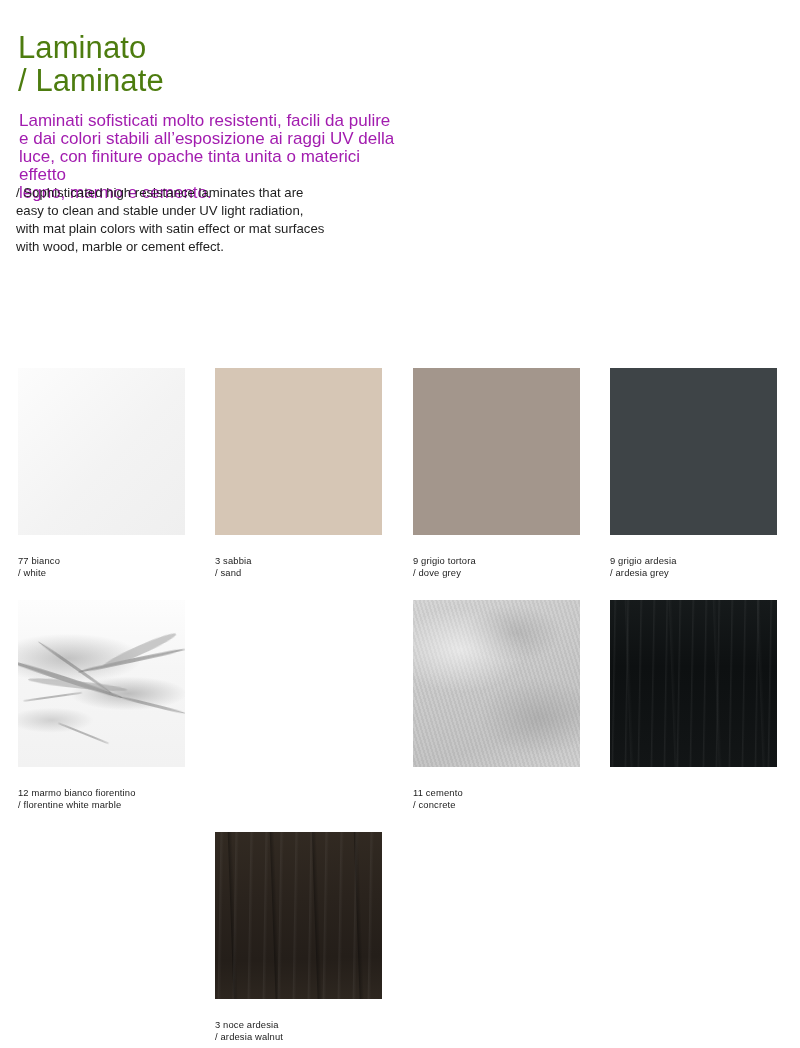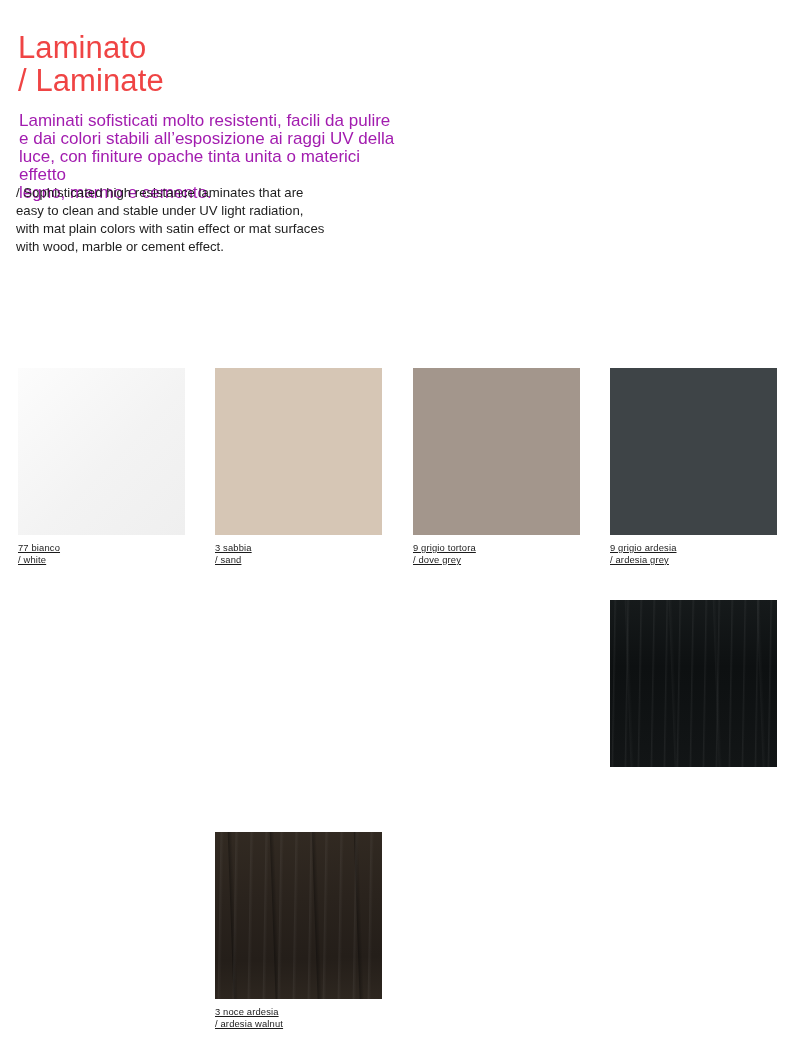--- a/index.html
+++ b/index.html
@@ -23,21 +23,21 @@
   }
   
   .title {
     position: absolute;
     left: 18px;
     top: 10px;
     font-size: 31px;
     line-height: 33px;
     font-weight: 400;
     letter-spacing: 0.1px;
-    color: #ef4444;
+    color: #4d7c0f;
     white-space: pre-line;
   }
   .intro {
     position: absolute;
     left: 19px;
     top: 112px;
     width: 380px;
     font-size: 17px;
     line-height: 18.1px;
     color: #a21caf;
@@ -73,27 +73,26 @@
   .cell.c2 { left: 413px; }
   .cell.c3 { left: 610px; }
   .swatch {
     width: 167px;
     height: 167px;
     position: relative;
     overflow: hidden;
     background: #cccccc;
   }
   .caption {
-    margin-top: 7px;
+    margin-top: 20px;
     font-size: 9.4px;
     line-height: 11.6px;
     color: #1b1b1b;
     white-space: pre-line;
     letter-spacing: 0.15px;
-    text-decoration: underline;
   }
   
   .tex {
     position: absolute;
     inset: 0;
   }
   
   .tex-white {
     background: linear-gradient(135deg, #fcfcfc 0%, #f3f3f3 55%, #efefef 100%);
   }
@@ -235,22 +234,45 @@
       <div class="cell c3">
         <div class="swatch" style="background:#3e4447;">
           <div class="tex tex-plain"></div>
         </div>
         <div class="caption">9  grigio ardesia
 / ardesia grey</div>
       </div>
     </div>
 
     <div class="row">
-
-
+      <div class="cell c0">
+        <div class="swatch">
+          <div class="tex tex-marble">
+            <div class="vein" style="left:-10px; top:58px; width:120px; height:5px; transform:rotate(18deg);"></div>
+            <div class="vein vein2" style="left:20px; top:40px; width:90px; height:3px; transform:rotate(35deg);"></div>
+            <div class="vein" style="left:60px; top:70px; width:110px; height:4px; transform:rotate(-12deg);"></div>
+            <div class="vein vein3" style="left:85px; top:62px; width:80px; height:9px; transform:rotate(-24deg);"></div>
+            <div class="vein vein2" style="left:100px; top:95px; width:70px; height:3px; transform:rotate(14deg);"></div>
+            <div class="vein vein2" style="left:5px; top:100px; width:60px; height:2px; transform:rotate(-8deg);"></div>
+            <div class="vein vein3" style="left:10px; top:76px; width:100px; height:7px; transform:rotate(6deg);"></div>
+            <div class="vein vein2" style="left:40px; top:122px; width:55px; height:2px; transform:rotate(22deg);"></div>
+          </div>
+        </div>
+        <div class="caption">12 marmo bianco fiorentino
+/ florentine white marble</div>
+      </div>
+
+
+      <div class="cell c2">
+        <div class="swatch">
+          <div class="tex tex-concrete"></div>
+        </div>
+        <div class="caption">11 cemento
+/ concrete</div>
+      </div>
 
       <div class="cell c3">
         <div class="swatch">
           <div class="tex tex-carbonblack"></div>
         </div>
       </div>
     </div>
 
     <div class="row">
 

